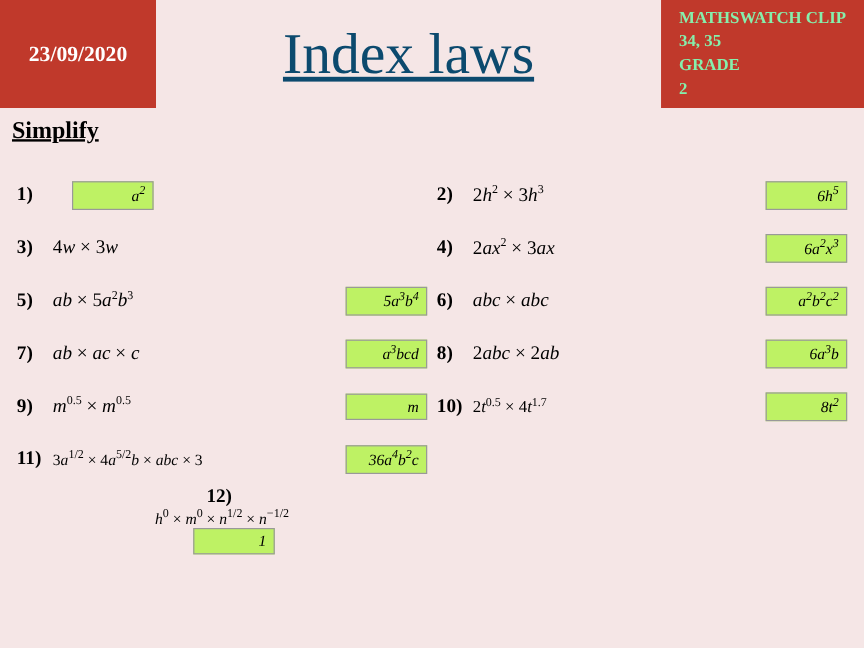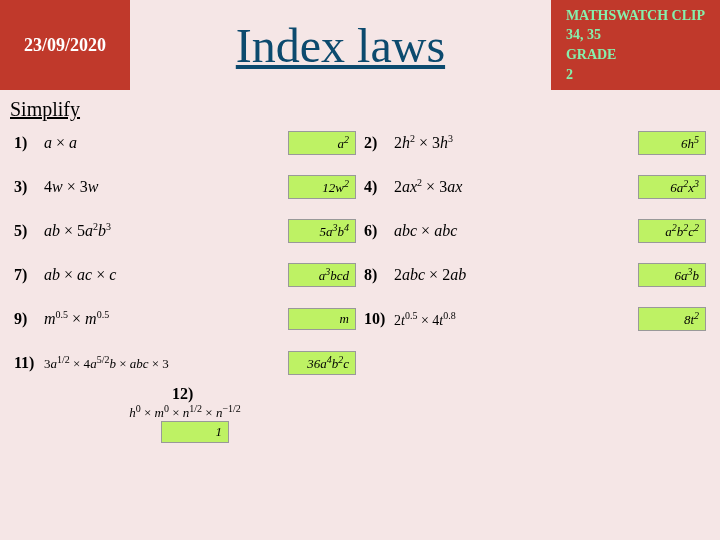--- a/index.html
+++ b/index.html
@@ -53,23 +53,23 @@
       min-width: 130px;
       line-height: 1.4;
     }
 
     .content {
       padding: 8px 10px;
     }
 
     .simplify-label {
       font-size: 20px;
-      font-weight: normal;
+      font-weight: bold;
       text-decoration: underline;
-      margin-bottom: 0;
+      margin-bottom: 20px;
     }
 
     sup {
       font-size: 10px;
       vertical-align: super;
     }
 
     
     .left-col {
       display: flex;
@@ -130,35 +130,29 @@
 
 <div class="content">
   <div class="simplify-label">Simplify</div>
 
   <div class="cols">
 
     <div class="left-col">
 
       <div class="prob">
         <span class="prob-num">1)</span>
-        <span class="prob-text">
-          <i>a</i> × <i>a</i>
-        </span>
         <span class="ans">
           <i>a</i><sup>2</sup>
         </span>
       </div>
 
       <div class="prob">
         <span class="prob-num">3)</span>
         <span class="prob-text">
           4<i>w</i> × 3<i>w</i>
-        </span>
-        <span class="ans">
-          12<i>w</i><sup>2</sup>
         </span>
       </div>
 
       <div class="prob">
         <span class="prob-num">5)</span>
         <span class="prob-text">
           <i>ab</i> × 5<i>a</i><sup>2</sup><i>b</i><sup>3</sup>
         </span>
         <span class="ans">
           5<i>a</i><sup>3</sup><i>b</i><sup>4</sup>
@@ -245,21 +239,21 @@
           2<i>abc</i> × 2<i>ab</i>
         </span>
         <span class="ans">
           6<i>a</i><sup>3</sup><i>b</i>
         </span>
       </div>
 
       <div class="prob">
         <span class="prob-num">10)</span>
         <span class="prob-text" style="font-size:14px;">
-          2<i>t</i><sup>0.5</sup> × 4<i>t</i><sup>0.8</sup>
+          2<i>t</i><sup>0.5</sup> × 4<i>t</i><sup>1.7</sup>
         </span>
         <span class="ans">
           8<i>t</i><sup>2</sup>
         </span>
       </div>
 
     </div>
   </div>
 </div>
 

